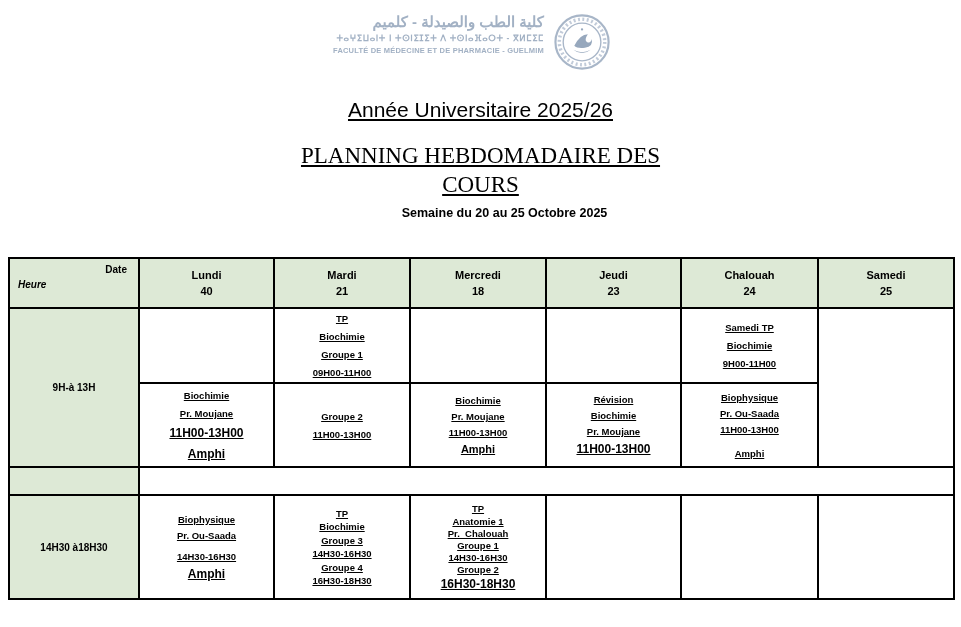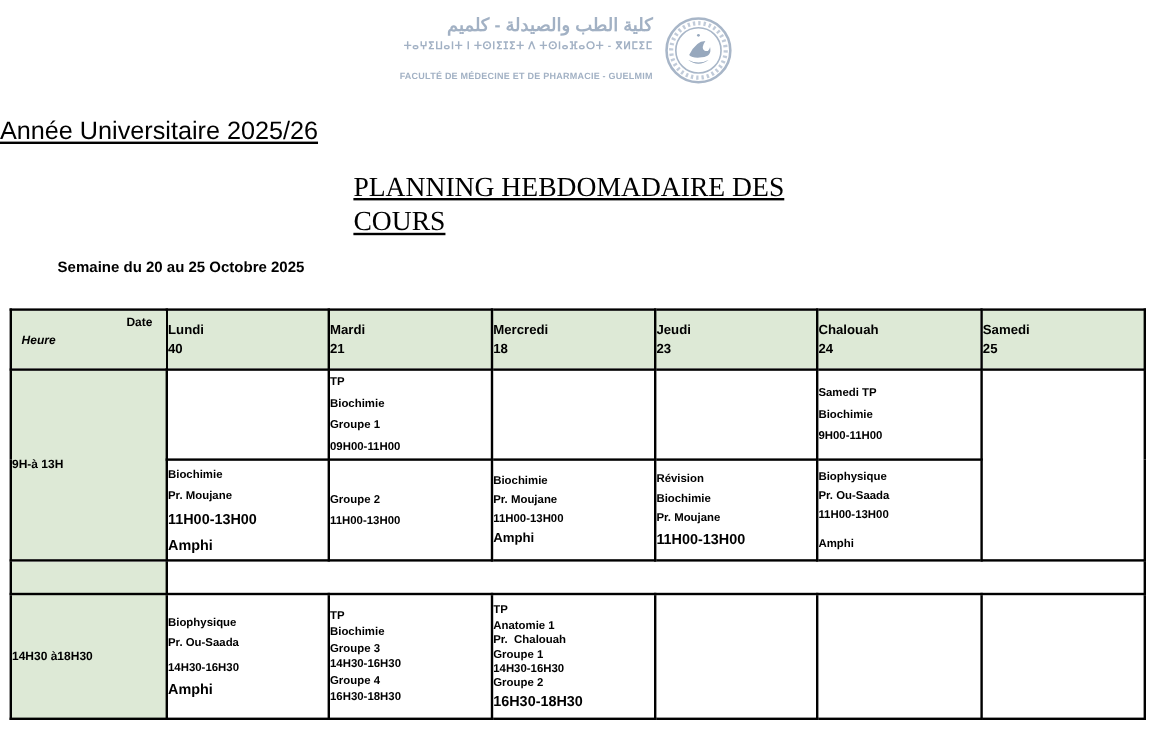--- a/index.html
+++ b/index.html
@@ -10,44 +10,44 @@
   html,body{margin:0;padding:0;background:#fff;}
   body{width:961px;height:627px;font-family:"Liberation Sans",sans-serif;color:#000;}
   .page{position:relative;width:961px;height:627px;background:#fff;overflow:hidden;}
 
   
   .logo-row{position:absolute;top:13px;left:472px;transform:translateX(-50%);
             display:flex;gap:9px;color:var(--logocol);}
   .logo-text{text-align:right;}
   .arabic{font-size:15px;font-weight:bold;direction:rtl;line-height:1.2;}
   .tifinagh{font-size:8.5px;margin-top:2px;letter-spacing:0.6px;font-weight:bold;}
-  .french{font-size:7.5px;font-weight:bold;margin-top:16px;letter-spacing:0.2px;}
+  .french{font-size:7.5px;font-weight:bold;margin-top:3px;letter-spacing:0.2px;}
   .seal{flex:0 0 auto;}
 
   
-  .titles{position:absolute;top:98px;left:0;width:961px;}
+  .titles{position:absolute;top:98px;left:0;width:961px;text-align:center;}
   .t1{font-size:21px;text-decoration:underline;}
   .t2{font-size:22px;font-weight:bold;text-decoration:underline;margin-top:3px;}
   .t3{font-size:23px;text-decoration:underline;width:372px;margin:19px auto 0;line-height:1.28;font-family:Liberation Serif, serif;}
-  .t4{font-size:12.5px;font-weight:bold;margin-top:16px;padding-left:48px;}
+  .t4{font-size:12.5px;font-weight:bold;margin-top:6px;padding-left:48px;}
 
   
   table.planning{position:absolute;top:257px;left:8px;width:945px;
                  border-collapse:collapse;table-layout:fixed;}
   table.planning td,table.planning th{border:2px solid var(--border);padding:0;
-                 font-weight:bold;text-align:left;vertical-align:middle;overflow:hidden;}
+                 font-weight:bold;text-align:center;vertical-align:middle;overflow:hidden;}
   .green{background:var(--green);}
   th.day{font-size:11px;}
   th.day .num{margin-top:4px;}
   th.corner{position:relative;}
   .corner-date{position:absolute;top:5px;right:11px;font-size:10px;}
   .corner-heure{position:absolute;top:20px;left:8px;font-size:10px;font-style:italic;}
   td.timecell{font-size:10px;background:var(--green);margin-top:44px;}
   td.cell{font-size:9.5px;}
-  td.cell div{padding:2px 0;}
+  td.cell div{padding:2px 0;text-decoration:underline;}
   td.roomy div{padding:3.5px 0;}
   td.mid div{padding:2.5px 0;}
   td.tight div{padding:1.2px 0;}
   td.xtight div{padding:0.6px 0;}
   td.vtop{vertical-align:top;padding-top:2px;}
   td.cell .lg{font-size:12px;}
   td.cell .md{font-size:11px;}
   td.cell .gap{margin-top:8px;}
   td.cell .gap-sm{margin-top:5px;}
 </style>

